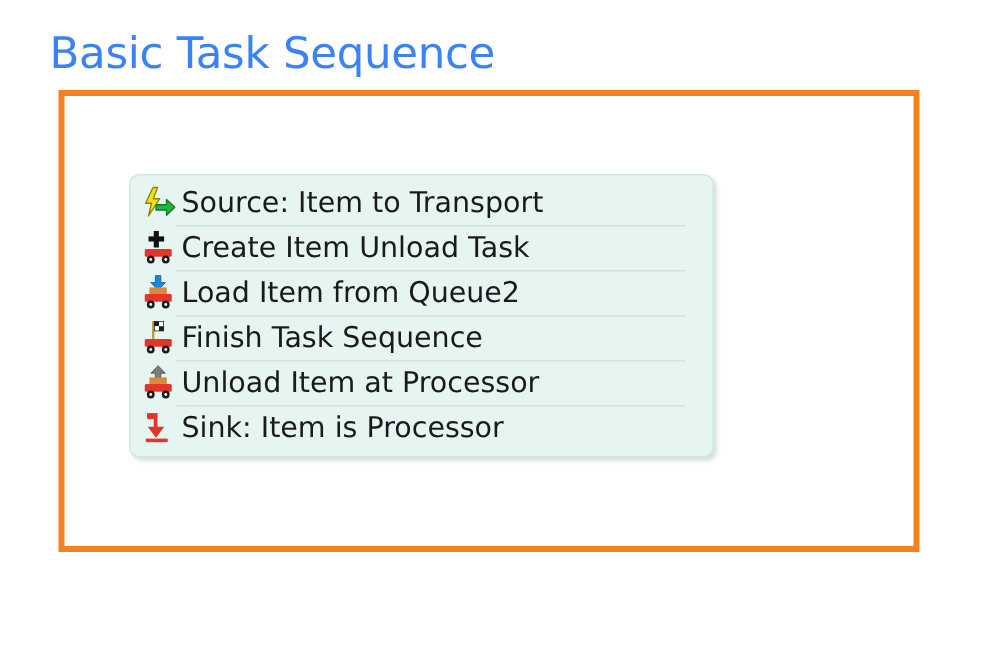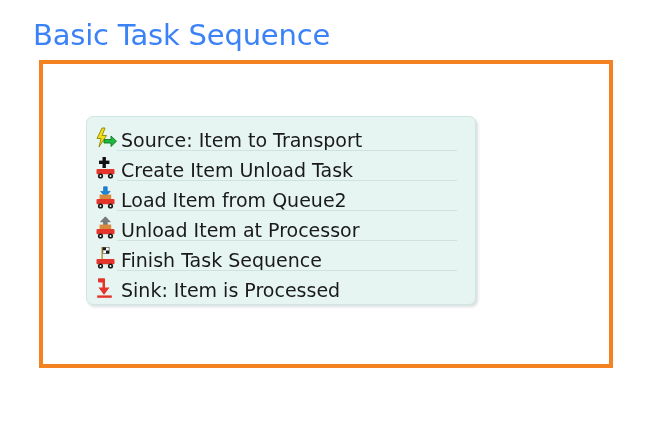--- a/index.html
+++ b/index.html
@@ -46,21 +46,21 @@
     background: #e6f5f2;
     border: 1px solid #cfe6e2;
     border-radius: 7px;
     box-shadow: 2px 2px 3px rgba(150,160,160,0.35);
     padding: 3px 0 4px 0;
     box-sizing: border-box;
   }
 
   .task-row {
     display: flex;
-    align-items: flex-end;
+    align-items: center;
     height: 30px;
     padding: 0 8px 0 7px;
     position: relative;
   }
   .task-row + .task-row::before {
     content: "";
     position: absolute;
     left: 30px;
     right: 18px;
     top: 0;
@@ -131,56 +131,56 @@
           <circle cx="16.5" cy="20" r="2.6" fill="#1a1a1a"></circle>
           <circle cx="16.5" cy="20" r="0.95" fill="#ffffff"></circle>
         </svg>
       </span>
       <span class="task-label">Load Item from Queue2</span>
     </div>
 
     <div class="task-row">
       <span class="task-icon">
         <svg width="24" height="24" viewBox="0 0 24 24">
-          <path d="M11.4 0.8 L16.2 5.8 L13.2 5.8 L13.2 10.4 L9.6 10.4 L9.6 5.8 L6.6 5.8 Z" fill="#7b7b7b" stroke="#555555" stroke-width="0.6" stroke-linejoin="round"></path>
-          <rect x="5.6" y="8.6" width="11.6" height="4.6" fill="#d98b3c"></rect>
-          <rect x="2.5" y="13" width="18" height="5.2" rx="1" fill="#e5342a"></rect>
-          <circle cx="6.5" cy="20" r="2.6" fill="#1a1a1a"></circle>
-          <circle cx="6.5" cy="20" r="0.95" fill="#ffffff"></circle>
-          <circle cx="16.5" cy="20" r="2.6" fill="#1a1a1a"></circle>
-          <circle cx="16.5" cy="20" r="0.95" fill="#ffffff"></circle>
-        </svg>
-      </span>
-      <span class="task-label">Unload Item at Processor</span>
-    </div>
-
-    <div class="task-row">
-      <span class="task-icon">
-        <svg width="24" height="24" viewBox="0 0 24 24">
           <rect x="7.4" y="1" width="1.5" height="12" fill="#b39b3a"></rect>
           <rect x="8.9" y="1.4" width="3.1" height="3.1" fill="#1a1a1a"></rect>
           <rect x="12" y="1.4" width="3.1" height="3.1" fill="#ffffff"></rect>
           <rect x="8.9" y="4.5" width="3.1" height="3.1" fill="#ffffff"></rect>
           <rect x="12" y="4.5" width="3.1" height="3.1" fill="#1a1a1a"></rect>
           <rect x="8.9" y="1.4" width="6.2" height="6.2" fill="none" stroke="#1a1a1a" stroke-width="0.5"></rect>
           <rect x="2.5" y="13" width="18" height="5.2" rx="1" fill="#e5342a"></rect>
           <circle cx="6.5" cy="20" r="2.6" fill="#1a1a1a"></circle>
           <circle cx="6.5" cy="20" r="0.95" fill="#ffffff"></circle>
           <circle cx="16.5" cy="20" r="2.6" fill="#1a1a1a"></circle>
           <circle cx="16.5" cy="20" r="0.95" fill="#ffffff"></circle>
         </svg>
       </span>
       <span class="task-label">Finish Task Sequence</span>
     </div>
 
     <div class="task-row">
       <span class="task-icon">
         <svg width="24" height="24" viewBox="0 0 24 24">
+          <path d="M11.4 0.8 L16.2 5.8 L13.2 5.8 L13.2 10.4 L9.6 10.4 L9.6 5.8 L6.6 5.8 Z" fill="#7b7b7b" stroke="#555555" stroke-width="0.6" stroke-linejoin="round"></path>
+          <rect x="5.6" y="8.6" width="11.6" height="4.6" fill="#d98b3c"></rect>
+          <rect x="2.5" y="13" width="18" height="5.2" rx="1" fill="#e5342a"></rect>
+          <circle cx="6.5" cy="20" r="2.6" fill="#1a1a1a"></circle>
+          <circle cx="6.5" cy="20" r="0.95" fill="#ffffff"></circle>
+          <circle cx="16.5" cy="20" r="2.6" fill="#1a1a1a"></circle>
+          <circle cx="16.5" cy="20" r="0.95" fill="#ffffff"></circle>
+        </svg>
+      </span>
+      <span class="task-label">Unload Item at Processor</span>
+    </div>
+
+    <div class="task-row">
+      <span class="task-icon">
+        <svg width="24" height="24" viewBox="0 0 24 24">
           <path d="M4 2.5 L10.5 2.5 L10.5 12 L14.5 12 L10 18.2 L5.5 12 L9.5 12 L9.5 6 L4 6 Z" fill="#e5342a"></path>
           <path d="M4.5 2.5 L11 2.5 L11 11.5 L15.5 11.5 L10 18.8 L4.5 11.5 L8.5 11.5 L8.5 6.5 L4.5 6.5 Z" fill="#e5342a"></path>
           <rect x="3.2" y="19.4" width="14.6" height="2.4" fill="#e5342a"></rect>
         </svg>
       </span>
-      <span class="task-label">Sink: Item is Processed</span>
+      <span class="task-label">Sink: Item is Processor</span>
     </div>
 
   </div>
 </div>
 
 </body></html>

